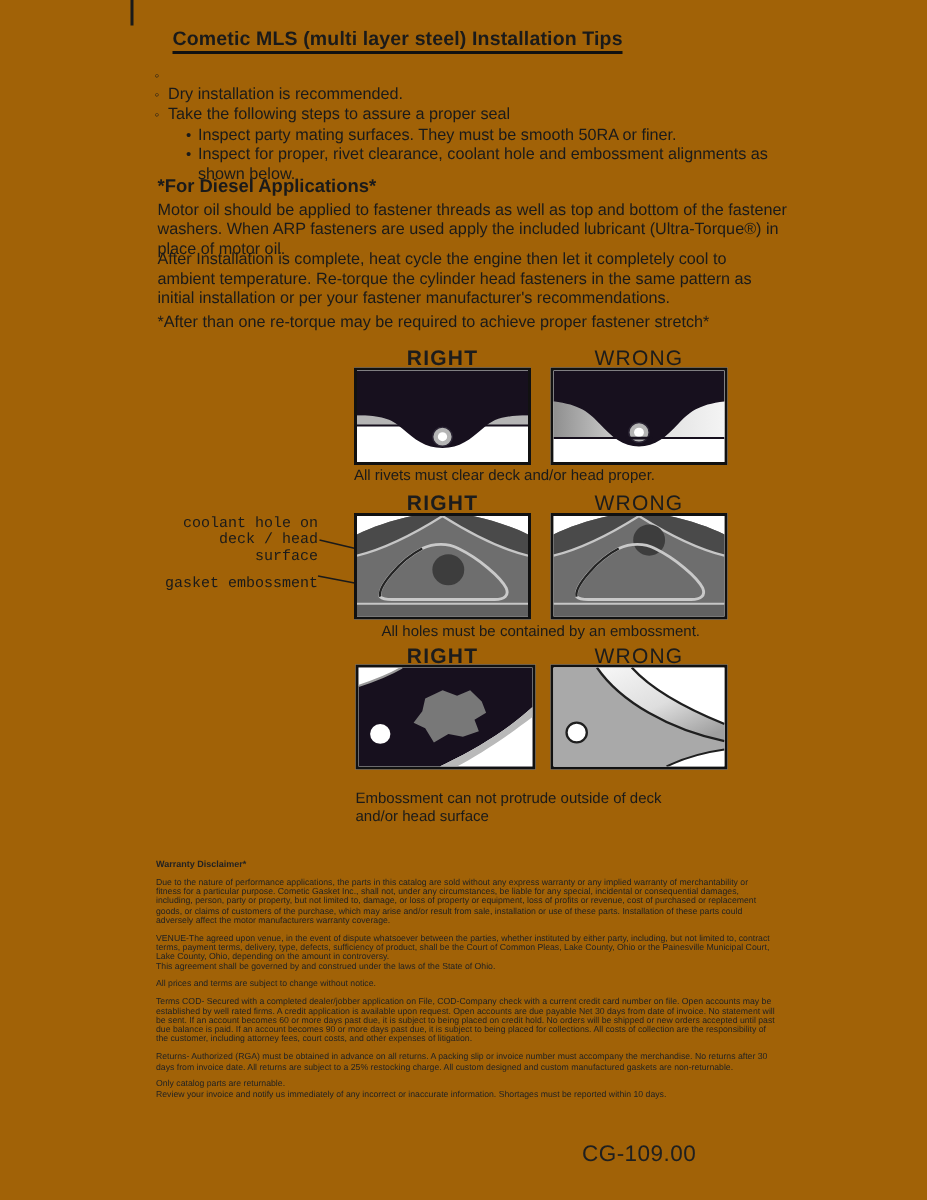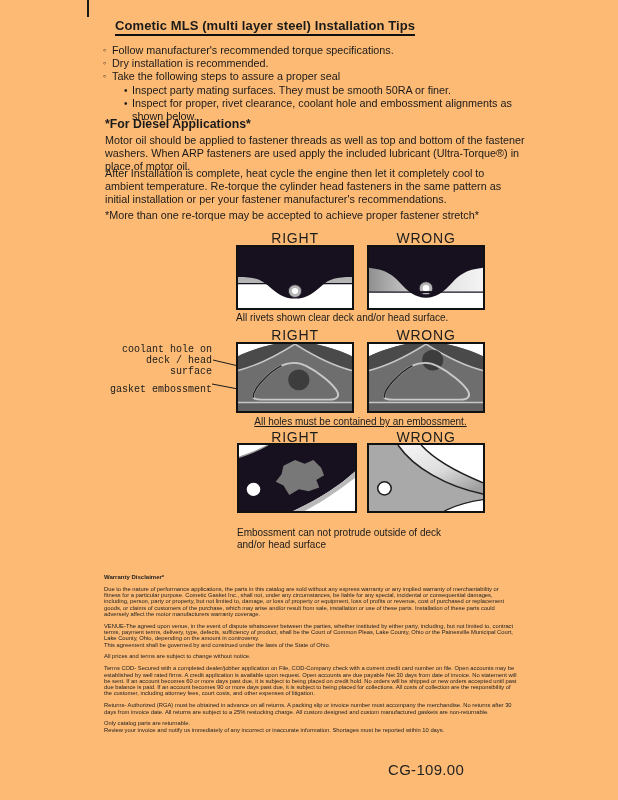--- a/index.html
+++ b/index.html
@@ -1,43 +1,43 @@
 <!DOCTYPE html>
 <html><head>
 <meta charset="utf-8">
 <style>
   html,body{margin:0;padding:0;background:#e9e9e9;}
   .page{
-    position:relative;width:618px;height:800px;background:#fdba74;
+    position:relative;width:618px;height:800px;background:#a16207;
     font-family:"Liberation Sans","DejaVu Sans",sans-serif;color:#1a1a1a;
     overflow:hidden;margin:0 auto;
   }
   .abs{position:absolute;}
   .tick{left:87px;top:0;width:2px;height:17px;background:#1a1a1a;}
   .title{left:115px;top:18px;font-size:13px;font-weight:bold;
     border-bottom:2px solid #111;padding-bottom:1px;letter-spacing:0.1px;}
   .bullets{left:103px;top:44px;width:440px;font-size:10.8px;line-height:13.2px;}
   .b-row{display:flex;}
   .b-mark{width:9px;flex:0 0 9px;font-size:9px;line-height:13.2px;}
   .sub{margin-left:21px;}
   .sub .b-mark{width:8px;flex:0 0 8px;font-size:10px;}
   .diesel-h{left:105px;top:117px;font-size:12.3px;font-weight:bold;}
   .para{left:105px;width:420px;font-size:10.8px;line-height:13.2px;}
   .p1{top:134px;} .p2{top:167px;} .p3{top:209px;}
   .dlabel{width:118px;text-align:center;font-size:14px;letter-spacing:0.8px;color:#1c1c1c;}
   .r1l{top:230px;} .r2l{top:327px;} .r3l{top:429px;}
-  .colL{left:236px;} .colR{left:367px;}
+  .colL{left:236px;font-weight:bold;} .colR{left:367px;}
   .panel{border:2px solid #111;box-sizing:border-box;background:#fff;}
   .panel svg{display:block;width:100%;height:100%;}
   .p-r1{top:245px;width:118px;height:65px;}
   .p-r2{top:342px;width:118px;height:71px;}
   .p-r3{top:443px;width:120px;height:70px;}
   .cap{font-size:10px;line-height:11.5px;color:#1a1a1a;}
   .cap1{left:236px;top:312px;width:300px;}
-  .cap2{left:236px;top:416px;width:249px;text-align:center;text-decoration:underline;}
+  .cap2{left:236px;top:416px;width:249px;text-align:center;}
   .cap3{left:237px;top:488px;width:270px;white-space:pre-line;margin-top:39px;}
   .ann{left:100px;width:112px;text-align:right;font-size:10px;line-height:11px;white-space:pre-line;font-family:Liberation Mono, monospace;}
   .ann1{top:344px;} .ann2{top:384px;text-align:right;}
   .leaders{left:205px;top:346px;width:100px;height:52px;}
   .disc{left:104px;top:574px;width:413px;font-size:5.8px;line-height:6.3px;color:#222;}
   .disc-h{font-weight:bold;font-size:6px;margin:0 0 4px 0;}
   .disc p{margin:0 0 5.5px 0;white-space:pre-line;}
   .footer{left:388px;top:761px;font-size:15px;letter-spacing:0.3px;color:#1f1f1f;text-align:right;}
 </style>
 </head>
@@ -45,21 +45,20 @@
 
 <div class="page">
 
   <div class="abs tick"></div>
 
   <div class="abs title">Cometic MLS (multi layer steel) Installation Tips</div>
 
   <div class="abs bullets">
     <div class="b-row">
       <span class="b-mark">◦</span>
-      <span>Follow manufacturer's recommended torque specifications.</span>
     </div>
     <div class="b-row">
       <span class="b-mark">◦</span>
       <span>Dry installation is recommended.</span>
     </div>
     <div class="b-row">
       <span class="b-mark">◦</span>
       <span>Take the following steps to assure a proper seal</span>
     </div>
     <div class="b-row sub">
@@ -68,21 +67,21 @@
     </div>
     <div class="b-row sub">
       <span class="b-mark">•</span>
       <span>Inspect for proper, rivet clearance, coolant hole and embossment alignments as shown below.</span>
     </div>
   </div>
 
   <div class="abs para p1">Motor oil should be applied to fastener threads as well as top and bottom of the fastener washers. When ARP fasteners are used apply the included lubricant (Ultra-Torque®) in place of motor oil.</div>
   <div class="abs diesel-h">*For Diesel Applications*</div>
   <div class="abs para p2">After Installation is complete, heat cycle the engine then let it completely cool to ambient temperature. Re-torque the cylinder head fasteners in the same pattern as initial installation or per your fastener manufacturer's recommendations.</div>
-  <div class="abs para p3">*More than one re-torque may be accepted to achieve proper fastener stretch*</div>
+  <div class="abs para p3">*After than one re-torque may be required to achieve proper fastener stretch*</div>
 
   <div class="abs dlabel colL r1l">RIGHT</div>
   <div class="abs dlabel colR r1l">WRONG</div>
 
   <div class="abs panel colL p-r1">
     <svg viewBox="0 0 118 65" preserveAspectRatio="none">
       <rect width="118" height="65" fill="#ffffff"></rect>
       <rect x="0" y="32" width="118" height="7" fill="#b5b5b5"></rect>
       <line x1="0" y1="39" x2="118" y2="39" stroke="#17101e" stroke-width="1.4"></line>
       <path d="M0,0 H118 V32 C101,32 95,34 87,41 C78,49 71,55 59,55 C47,55 40,49 31,41 C23,34 17,32 0,32 Z" fill="#17101e"></path>
@@ -101,21 +100,21 @@
       </defs>
       <rect width="118" height="65" fill="#ffffff"></rect>
       <rect x="0" y="22" width="118" height="26" fill="url(#g1)"></rect>
       <line x1="0" y1="48" x2="118" y2="48" stroke="#17101e" stroke-width="1.4"></line>
       <path d="M0,0 H118 V22 C100,24 93,30 86,38 C78,47 70,54 59,54 C48,54 40,47 32,38 C25,30 18,24 0,22 Z" fill="#17101e"></path>
       <circle cx="59" cy="44" r="7" fill="#b5b5b5" stroke="#2a2433" stroke-width="1"></circle>
       <circle cx="59" cy="44" r="3.4" fill="#ffffff"></circle>
       <line x1="50" y1="48" x2="68" y2="48" stroke="#17101e" stroke-width="2"></line>
     </svg>
   </div>
-  <div class="abs cap cap1">All rivets shown clear deck and/or head surface.</div>
+  <div class="abs cap cap1">All rivets must clear deck and/or head proper.</div>
 
   <div class="abs dlabel colL r2l">RIGHT</div>
   <div class="abs dlabel colR r2l">WRONG</div>
 
   <div class="abs ann ann1">coolant hole on
 deck / head surface</div>
   <div class="abs ann ann2">gasket embossment</div>
   <svg class="abs leaders" viewBox="0 0 100 52">
     <line x1="8" y1="14" x2="84" y2="32" stroke="#1a1a1a" stroke-width="1"></line>
     <line x1="7" y1="38" x2="54" y2="47" stroke="#1a1a1a" stroke-width="1"></line>

